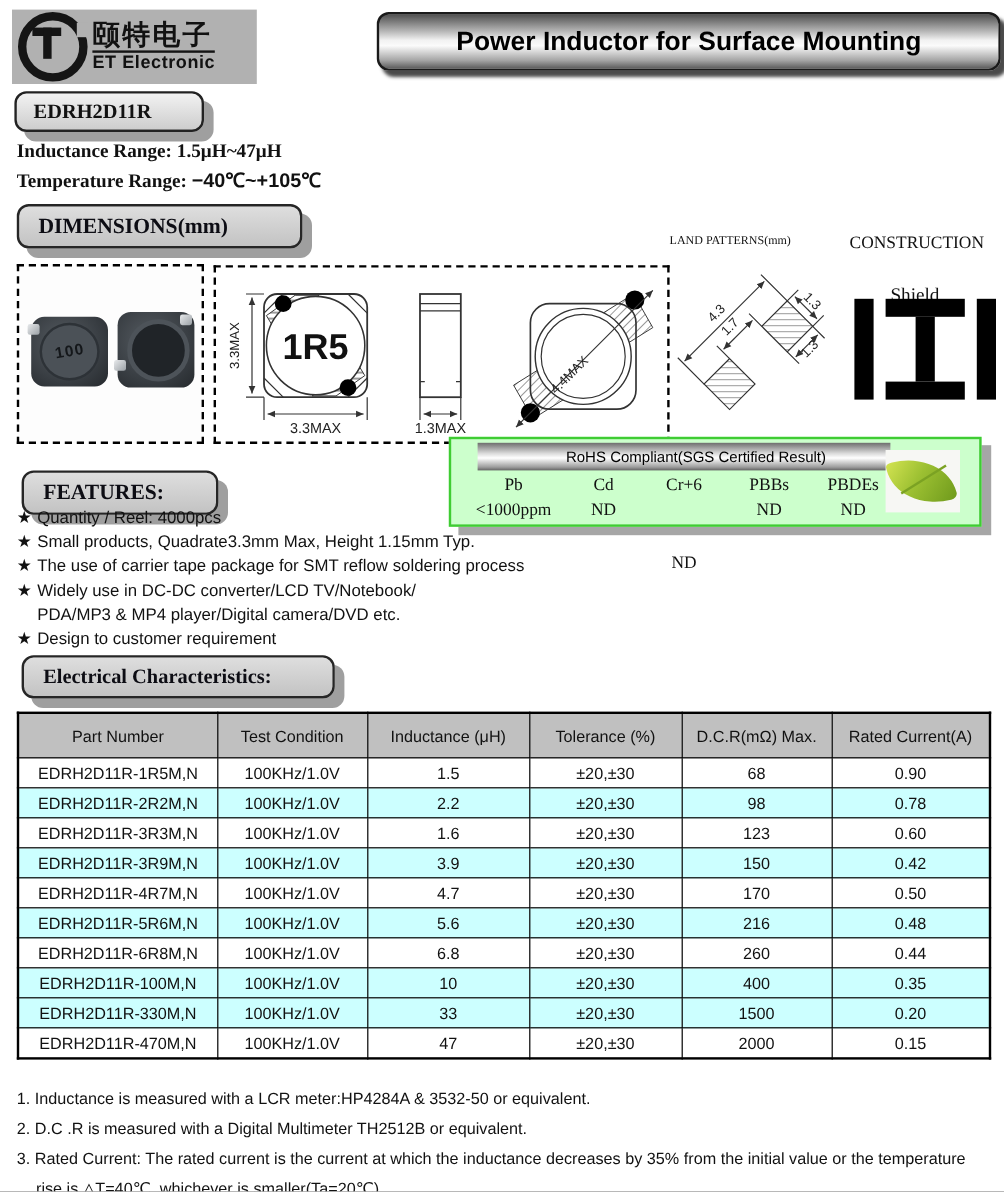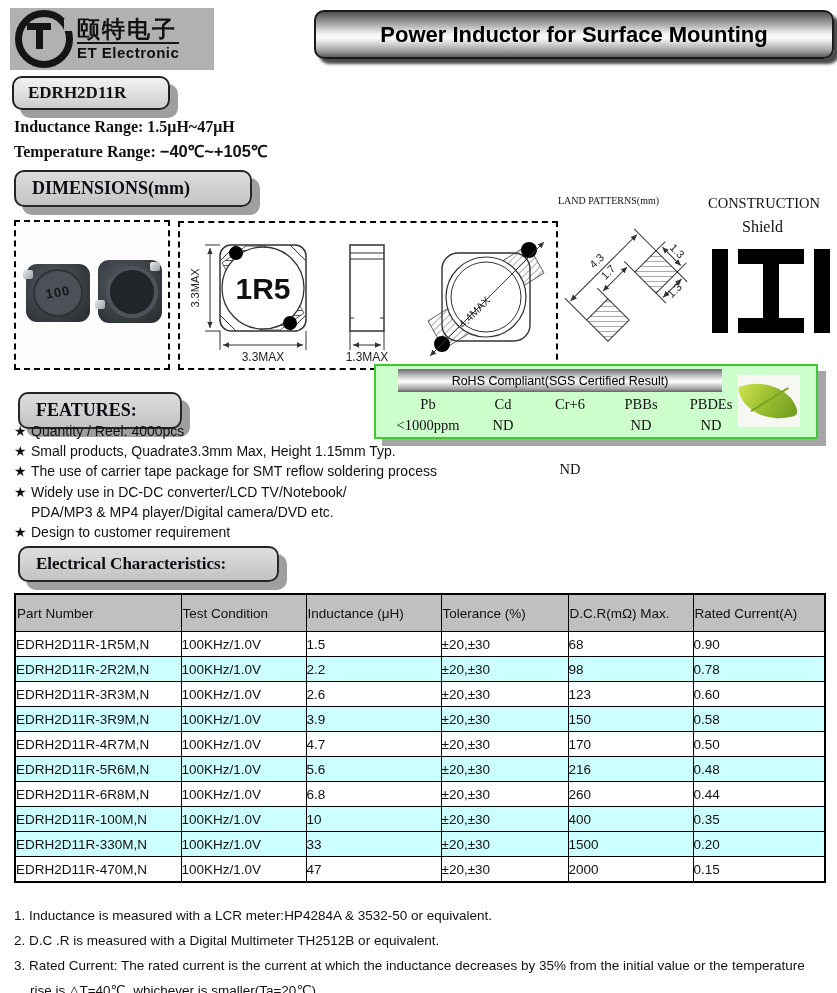--- a/index.html
+++ b/index.html
@@ -48,37 +48,37 @@
   .comp2{left:82px;top:38px;width:64px;height:63px;}
   .comp2::before{content:"";position:absolute;left:8px;top:6px;width:44px;height:44px;border-radius:50%;
     background:#202428;border:4px solid #4d5359;}
   .tab{position:absolute;background:linear-gradient(135deg,#e8eaec,#9aa0a5);width:10px;height:9px;border-radius:2px;}
 
   .drawing-box{left:178px;top:221px;width:376px;height:145px;border:2px dashed #000;background:#fff;}
   .draw-svg{position:absolute;left:0;top:0;}
 
   .land-title{left:558px;top:195px;font-family:"Liberation Serif",serif;font-size:10px;}
   .constr-title{left:708px;top:195px;font-family:"Liberation Serif",serif;font-size:14.5px;}
-  .shield-label{left:742px;top:218px;font-family:"Liberation Serif",serif;font-size:16px;}
+  .shield-label{left:742px;top:238px;font-family:"Liberation Serif",serif;font-size:16px;}
   .land-svg{left:548px;top:212px;}
 
   .constr-icon{left:712px;top:249px;width:122px;height:84px;}
   .constr-icon div{position:absolute;background:#000;}
   .cl{left:0;top:0;width:16px;height:84px;}
   .ct{left:26px;top:0;width:66px;height:15px;}
   .cm{left:51px;top:15px;width:16px;height:54px;}
   .cb{left:26px;top:69px;width:66px;height:15px;}
   .cr{left:102px;top:0;width:16px;height:84px;}
 
   
   .rohs-box{left:374px;top:364px;width:440px;height:71px;background:#ccffcc;border:2px solid #3fcc33;
     box-shadow:8px 7px 0 #a6a6a6;}
   .rohs-banner{position:absolute;left:22px;top:3px;width:324px;height:23px;
     background:linear-gradient(180deg,#6e6e6e 0%,#d9d9d9 38%,#ffffff 55%,#9d9d9d 88%,#636363 100%);
-    display:flex;align-items:center;justify-content:center;font-size:12.5px;color:#000;}
+    display:flex;align-items:center;justify-content:center;font-size:12.5px;color:#000;padding-left:20px;}
   .rohs-cols{position:absolute;left:6px;top:28px;display:flex;font-family:"Liberation Serif",serif;font-size:14.5px;text-align:center;}
   .rohs-col{display:flex;flex-direction:column;}
   .rohs-col .rn{height:21px;line-height:21px;}
   .rohs-col .rv{height:21px;line-height:21px;}
   .rohs-col:nth-child(1){width:92px;}
   .rohs-col:nth-child(2){width:58px;}
   .rohs-col:nth-child(3){width:76px;gap:44px;}
   .rohs-col:nth-child(4){width:66px;}
   .rohs-col:nth-child(5){width:74px;}
   .leaf-patch{position:absolute;right:16px;top:9px;width:62px;height:52px;background:#f7f7f4;}
@@ -88,21 +88,21 @@
   .leaf::before{content:"";position:absolute;left:6px;top:19px;width:44px;height:2px;background:#7ba223;transform:rotate(-18deg);}
 
   
   .features{left:14px;top:421px;font-size:14px;line-height:20.2px;}
   .feat{white-space:nowrap;}
   .feat .star{display:inline-block;width:17px;}
   .feat.cont{padding-left:17px;}
 
   
   .ec-table{position:absolute;left:14px;top:593px;border-collapse:collapse;table-layout:fixed;width:810px;
-    font-size:13.5px;text-align:left;}
+    font-size:13.5px;text-align:center;}
   .ec-table th{background:#c0c0c0;font-weight:normal;height:34px;border:1px solid #000;font-size:13.5px;}
   .ec-table td{height:24px;border:1px solid #000;padding:0;}
   .ec-table tr.alt td{background:#ccffff;}
   .ec-table{border:2px solid #000;}
 
   
   .notes{left:14px;top:903px;font-size:13.5px;line-height:25px;width:816px;}
   .note.indent{padding-left:16px;}
 </style>
 </head>
@@ -311,32 +311,32 @@
           <td>EDRH2D11R-2R2M,N</td>
           <td>100KHz/1.0V</td>
           <td>2.2</td>
           <td>±20,±30</td>
           <td>98</td>
           <td>0.78</td>
         </tr>
         <tr>
           <td>EDRH2D11R-3R3M,N</td>
           <td>100KHz/1.0V</td>
-          <td>2.6</td>
+          <td>1.6</td>
           <td>±20,±30</td>
           <td>123</td>
           <td>0.60</td>
         </tr>
         <tr class="alt">
           <td>EDRH2D11R-3R9M,N</td>
           <td>100KHz/1.0V</td>
           <td>3.9</td>
           <td>±20,±30</td>
           <td>150</td>
-          <td>0.58</td>
+          <td>0.42</td>
         </tr>
         <tr>
           <td>EDRH2D11R-4R7M,N</td>
           <td>100KHz/1.0V</td>
           <td>4.7</td>
           <td>±20,±30</td>
           <td>170</td>
           <td>0.50</td>
         </tr>
         <tr class="alt">

